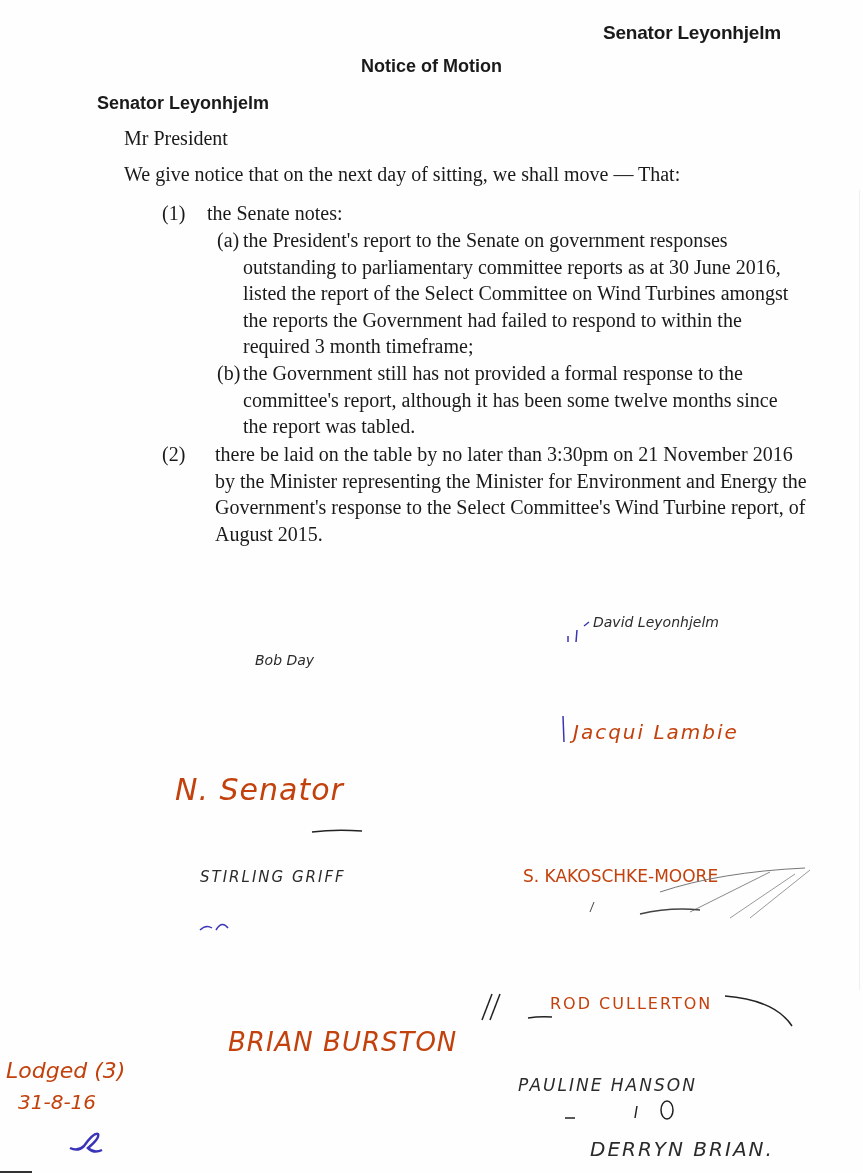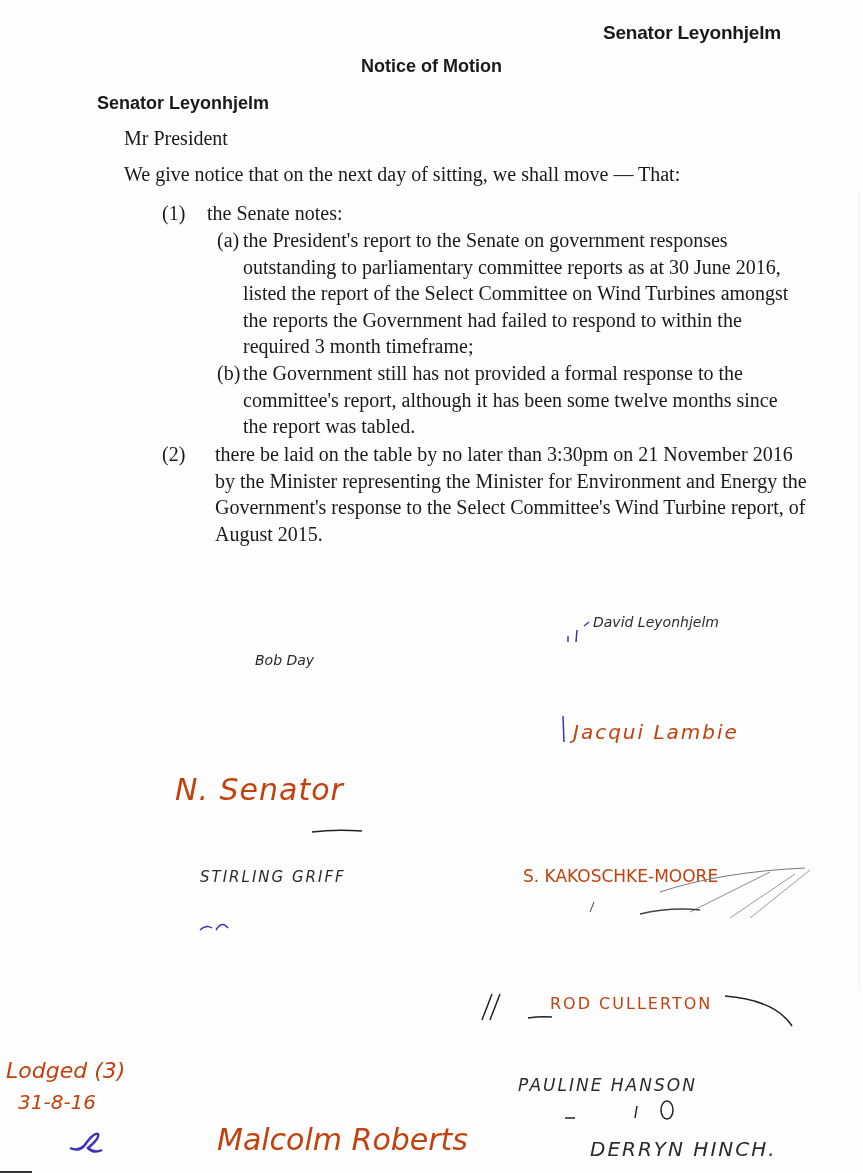--- a/index.html
+++ b/index.html
@@ -100,31 +100,31 @@
   </svg>
 
   <svg class="scribble" style="left:480px; top:990px;" width="320" height="50">
     <line x1="2" y1="30" x2="12" y2="4" stroke="#222" stroke-width="1.5"></line>
     <line x1="10" y1="30" x2="20" y2="4" stroke="#222" stroke-width="1.5"></line>
     <path d="M48 28 Q60 26 72 27" stroke="#222" stroke-width="1.5" fill="none"></path>
     <path d="M245 6 Q295 10 312 36" stroke="#222" stroke-width="1.5" fill="none"></path>
   </svg>
   <div class="sig hand ink-blue" style="left:550px; top:994px; font-size:16px; font-style:normal; letter-spacing:2px;">ROD CULLERTON</div>
 
+  <div class="sig hand ink-blue" style="left:228px; top:1027px; font-size:26px; letter-spacing:1px;">BRIAN BURSTON</div>
 
   <div class="sig hand ink-black" style="left:518px; top:1075px; font-size:17px; letter-spacing:2px;">PAULINE HANSON</div>
   <svg class="scribble" style="left:545px; top:1098px;" width="140" height="24">
     <line x1="20" y1="20" x2="30" y2="20" stroke="#222" stroke-width="1.5"></line>
     <line x1="92" y1="8" x2="90" y2="20" stroke="#222" stroke-width="1.5"></line>
     <ellipse cx="122" cy="12" rx="6" ry="9" stroke="#222" stroke-width="1.5" fill="none"></ellipse>
   </svg>
 
-  <div class="sig hand ink-blue" style="left:217px; top:1122px; font-size:30px;">Malcolm Roberts</div>
 
-  <div class="sig hand ink-black" style="left:590px; top:1137px; font-size:20px; letter-spacing:2px;">DERRYN HINCH.</div>
+  <div class="sig hand ink-black" style="left:590px; top:1137px; font-size:20px; letter-spacing:2px;">DERRYN BRIAN.</div>
 
   <div class="sig hand ink-blue" style="left:6px; top:1058px; font-size:22px;">Lodged (3)</div>
   <div class="sig hand ink-blue" style="left:18px; top:1090px; font-size:20px;">31-8-16</div>
   <svg class="scribble" style="left:66px; top:1128px;" width="40" height="28">
     <path d="M4 20 Q12 24 18 18 Q28 4 32 6 Q34 10 22 20 Q28 26 36 22" stroke="#3a35b8" stroke-width="2.5" fill="none"></path>
   </svg>
 
   <div class="corner-line"></div>
 </div>
 

